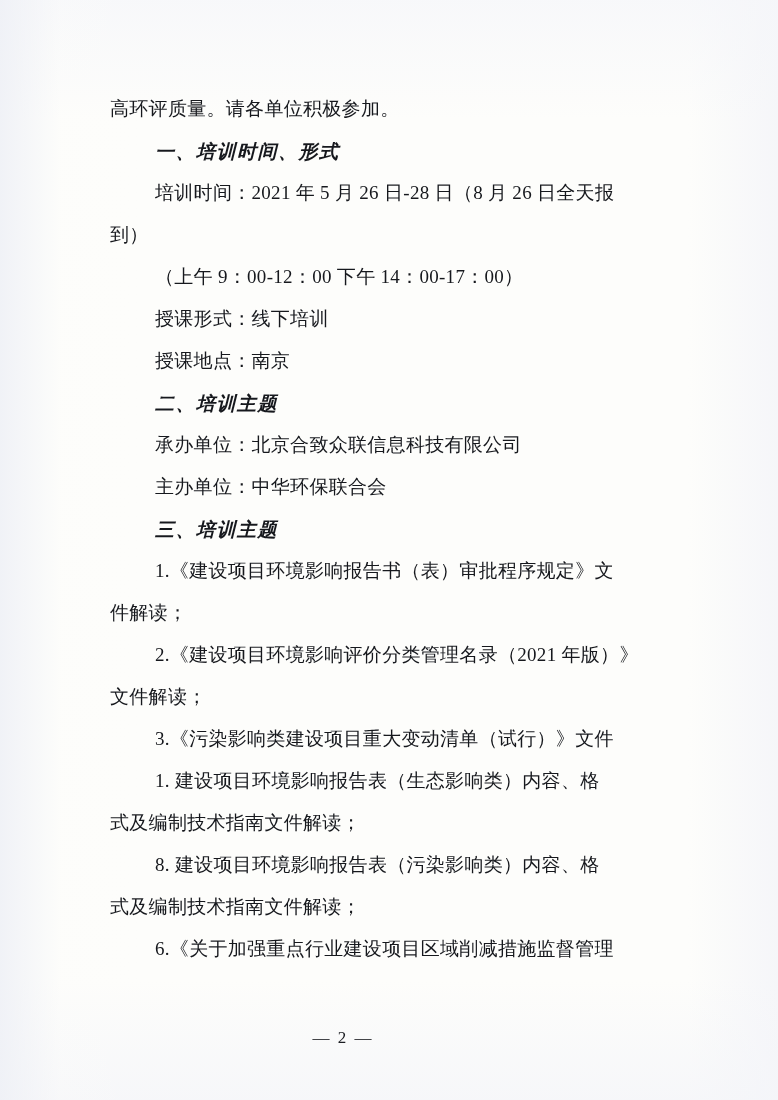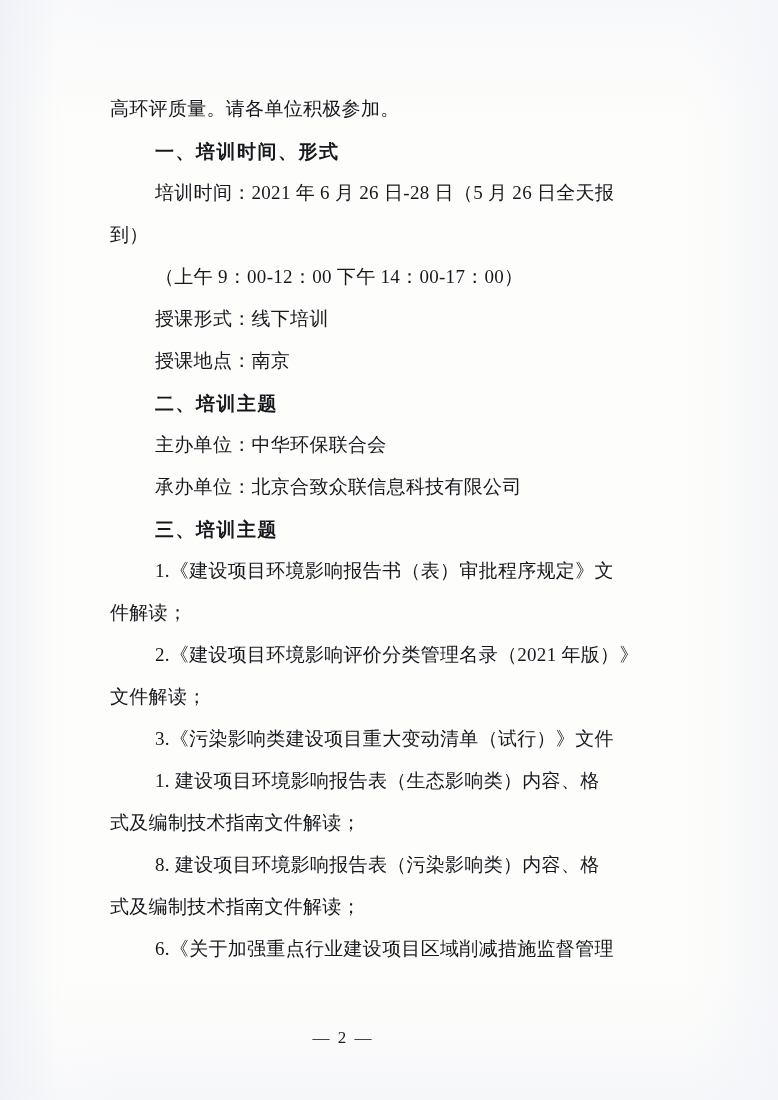--- a/index.html
+++ b/index.html
@@ -44,20 +44,21 @@
   }
   .indent1 {
     text-indent: 0;
     padding-left: 45px;
   }
   .heading {
     font-weight: bold;
     padding-left: 45px;
     letter-spacing: 1.5px;
     font-family: "DejaVu Serif", "Liberation Serif", serif;
+    font-style: italic;
   }
   .footer {
     position: absolute;
     left: 0;
     right: 0;
     bottom: 52px;
     text-align: center;
     font-size: 17px;
     color: #1b1d22;
     letter-spacing: 2px;
@@ -68,28 +69,28 @@
   }
 </style>
 </head>
 <body>
 
 <div class="page">
   <div class="content">
 
     <div class="line">高环评质量。请各单位积极参加。</div>
     <div class="line heading">一、培训时间、形式</div>
-    <div class="line indent1">培训时间：2021 年 6 月 26 日-28 日（5 月 26 日全天报</div>
+    <div class="line indent1">培训时间：2021 年 5 月 26 日-28 日（8 月 26 日全天报</div>
     <div class="line">到）</div>
     <div class="line indent1">（上午 9：00-12：00 下午 14：00-17：00）</div>
     <div class="line indent1">授课形式：线下培训</div>
     <div class="line indent1">授课地点：南京</div>
     <div class="line heading">二、培训主题</div>
+    <div class="line indent1">承办单位：北京合致众联信息科技有限公司</div>
     <div class="line indent1">主办单位：中华环保联合会</div>
-    <div class="line indent1">承办单位：北京合致众联信息科技有限公司</div>
     <div class="line heading">三、培训主题</div>
     <div class="line indent1">1.《建设项目环境影响报告书（表）审批程序规定》文</div>
     <div class="line">件解读；</div>
     <div class="line indent1">2.《建设项目环境影响评价分类管理名录（2021 年版）》</div>
     <div class="line">文件解读；</div>
     <div class="line indent1">3.《污染影响类建设项目重大变动清单（试行）》文件</div>
     <div class="line indent1">1. 建设项目环境影响报告表（生态影响类）内容、格</div>
     <div class="line">式及编制技术指南文件解读；</div>
     <div class="line indent1">8. 建设项目环境影响报告表（污染影响类）内容、格</div>
     <div class="line">式及编制技术指南文件解读；</div>

